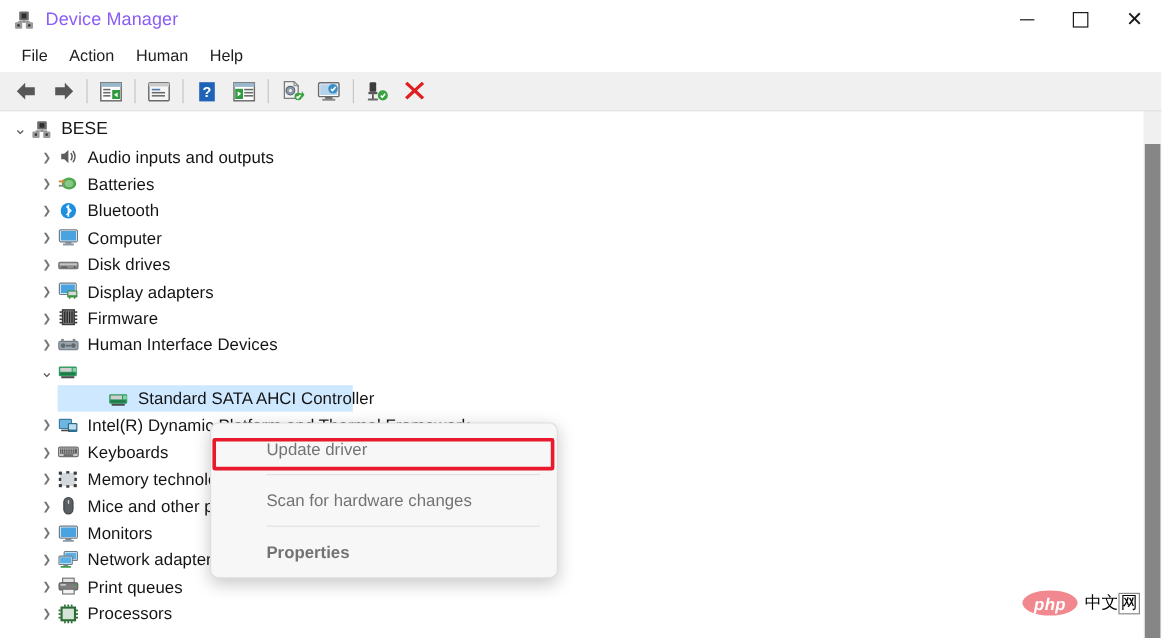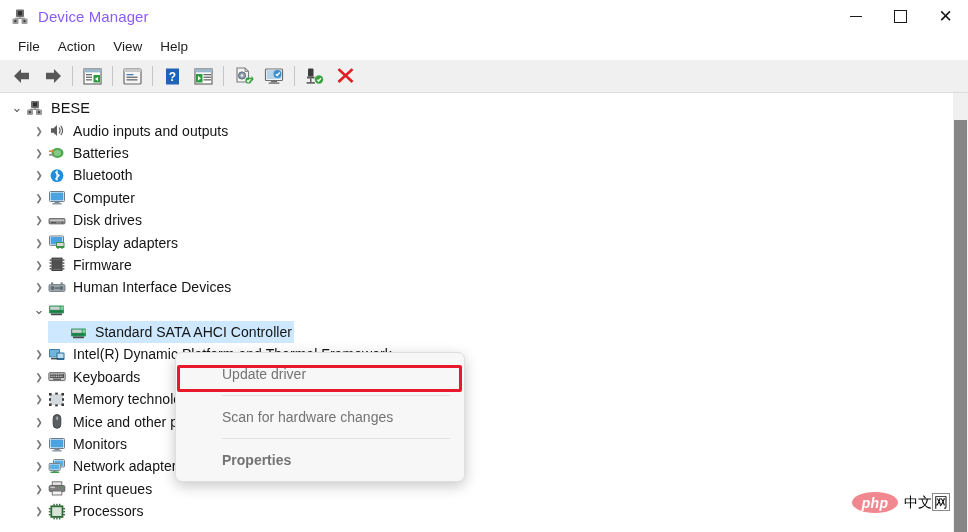--- a/index.html
+++ b/index.html
@@ -279,21 +279,21 @@
       </div>
       <div class="win-btn close">
         <span class="glyph-close">✕</span>
       </div>
     </div>
   </div>
 
   <div class="menubar">
     <div class="menubar-item">File</div>
     <div class="menubar-item">Action</div>
-    <div class="menubar-item">View</div>
+    <div class="menubar-item">Human</div>
     <div class="menubar-item">Help</div>
   </div>
 
   <div class="toolbar">
 
     <div class="tb-btn">
       <svg width="20" height="18" viewBox="0 0 20 18">
         <path d="M9 2 L2 9 L9 16 L9 12.3 L17 12.3 L17 5.7 L9 5.7 Z" fill="#575757"></path>
       </svg>
     </div>
@@ -510,21 +510,21 @@
         <div class="node" style="padding-left: 30px;">
           <span class="chev open" style="font-size: 13px; line-height: 8px;">⌄</span>
           <span class="nicon"><svg width="18" height="17" viewBox="0 0 18 17">
               <rect x="1" y="4.5" width="15" height="8" rx="1" fill="#2e9b5f"></rect>
               <rect x="2.2" y="5.6" width="9.5" height="3.2" fill="#cfcfcf"></rect>
               <rect x="2.2" y="9.5" width="12.4" height="2" fill="#1f7a48"></rect>
               <rect x="12.6" y="5.6" width="3" height="3.2" fill="#86d3a8"></rect>
               <rect x="3" y="12.5" width="11" height="1.7" rx=".5" fill="#4a4a4a"></rect>
             </svg></span>
         </div>
-        <div class="node selected" style="padding-left: 52px;">
+        <div class="node selected" style="padding-left: 72px;">
           <div class="sel-bg" style="left: 48px; width: 246px;"></div>
           <span class="chev"></span>
           <span class="nicon"><svg width="18" height="17" viewBox="0 0 18 17">
               <rect x="1" y="4.5" width="15" height="8" rx="1" fill="#2e9b5f"></rect>
               <rect x="2.2" y="5.6" width="9.5" height="3.2" fill="#cfcfcf"></rect>
               <rect x="2.2" y="9.5" width="12.4" height="2" fill="#1f7a48"></rect>
               <rect x="12.6" y="5.6" width="3" height="3.2" fill="#86d3a8"></rect>
               <rect x="3" y="12.5" width="11" height="1.7" rx=".5" fill="#4a4a4a"></rect>
             </svg></span>
           <span class="nlabel">Standard SATA AHCI Controller</span>

